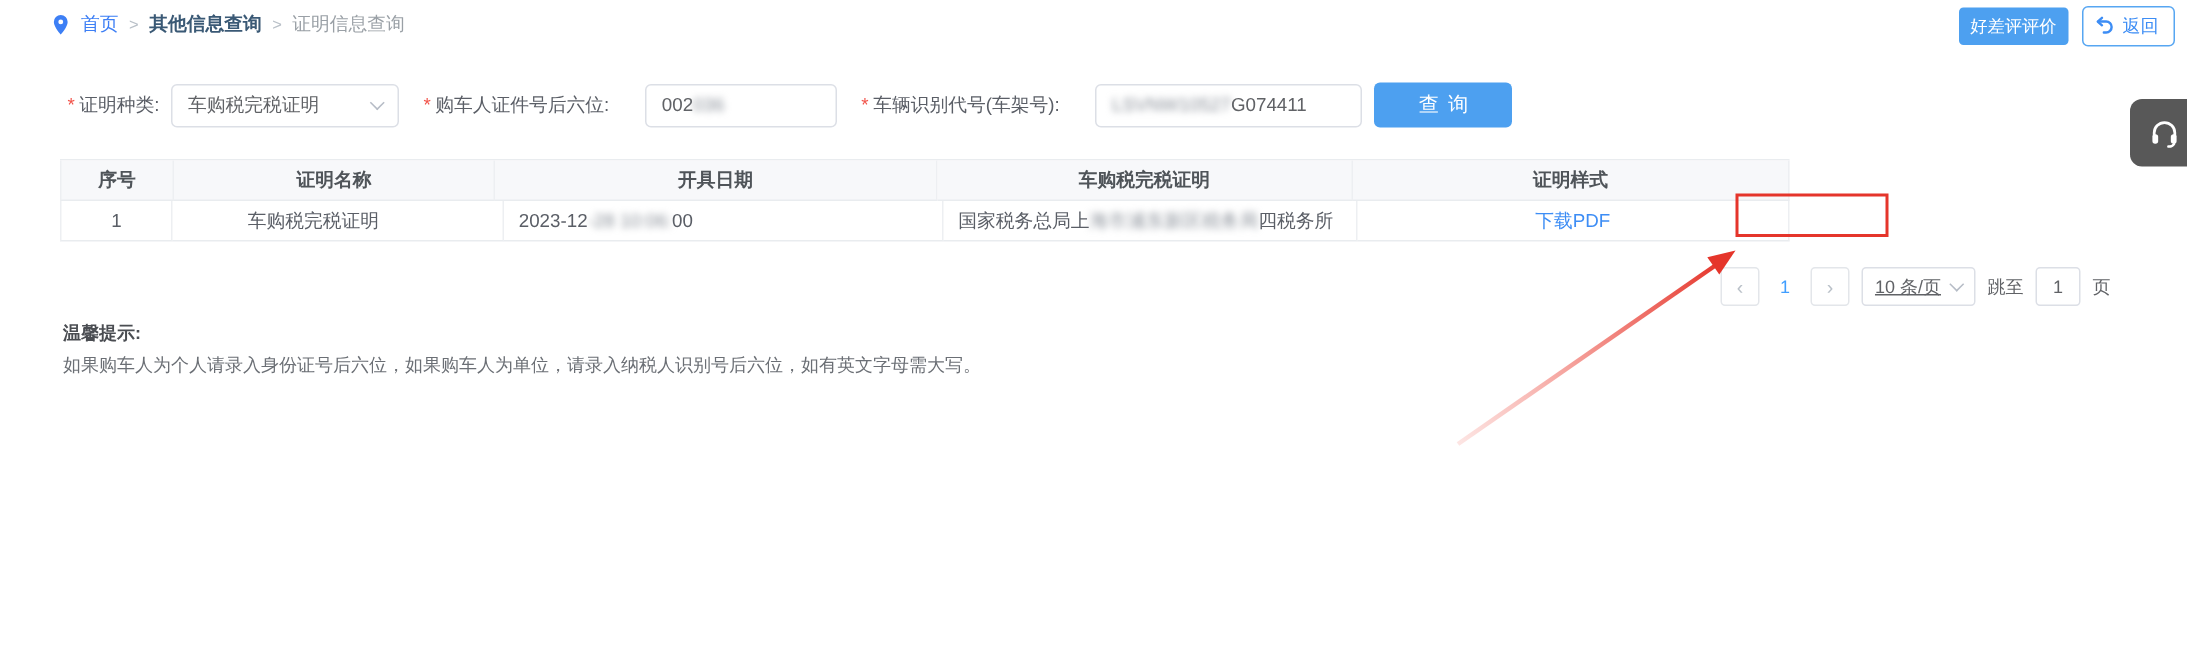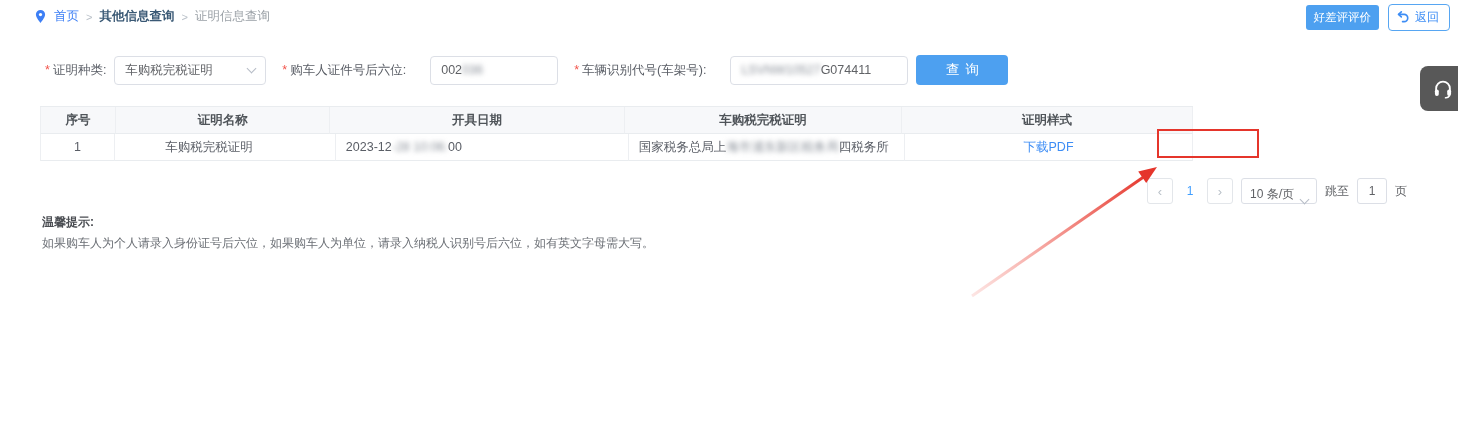--- a/index.html
+++ b/index.html
@@ -46,22 +46,22 @@
   .tbody .c2 { justify-content:flex-start; padding-left:50px; }
   .tbody .c3, .tbody .c4 { justify-content:flex-start; padding-left:10px; }
   .tbody .tcell { color:#5a5e66; }
   .link-pdf { color:#3d8df5; cursor:pointer; }
 
   
   .pagination { top:178px; right:51px; display:flex; align-items:center; gap:8px; font-size:12px; color:#606266; }
   .pg-btn { width:26px; height:26px; border:1px solid #e3e6ea; border-radius:3px; background:#fff;
     display:flex; align-items:center; justify-content:center; color:#b9c0c8; font-size:13px; cursor:pointer; }
   .pg-current { color:#409eff; width:18px; text-align:center; }
-  .pg-size { height:26px; border:1px solid #dcdfe6; border-radius:3px; display:flex; align-items:flex-end;
-    gap:7px; padding:0 8px; cursor:pointer; }
+  .pg-size { height:26px; border:1px solid #dcdfe6; border-radius:3px; display:flex; align-items:center;
+    gap:7px; padding:0 8px; cursor:pointer;text-decoration:underline; }
   .pg-jump-input { width:30px; height:26px; border:1px solid #dcdfe6; border-radius:3px;
     text-align:center; font-size:12px; color:#606266; font-family:inherit; }
 
   
   .tips { top:214px; left:42px; font-size:12px; }
   .tips-title { color:#4a4d52; font-weight:bold; margin-bottom:4px; }
   .tips-body { color:#6b6f75; }
 
   
   .anno-box { top:129px; left:1157px; width:102px; height:29px; border:2px solid #e5352b; pointer-events:none; }

